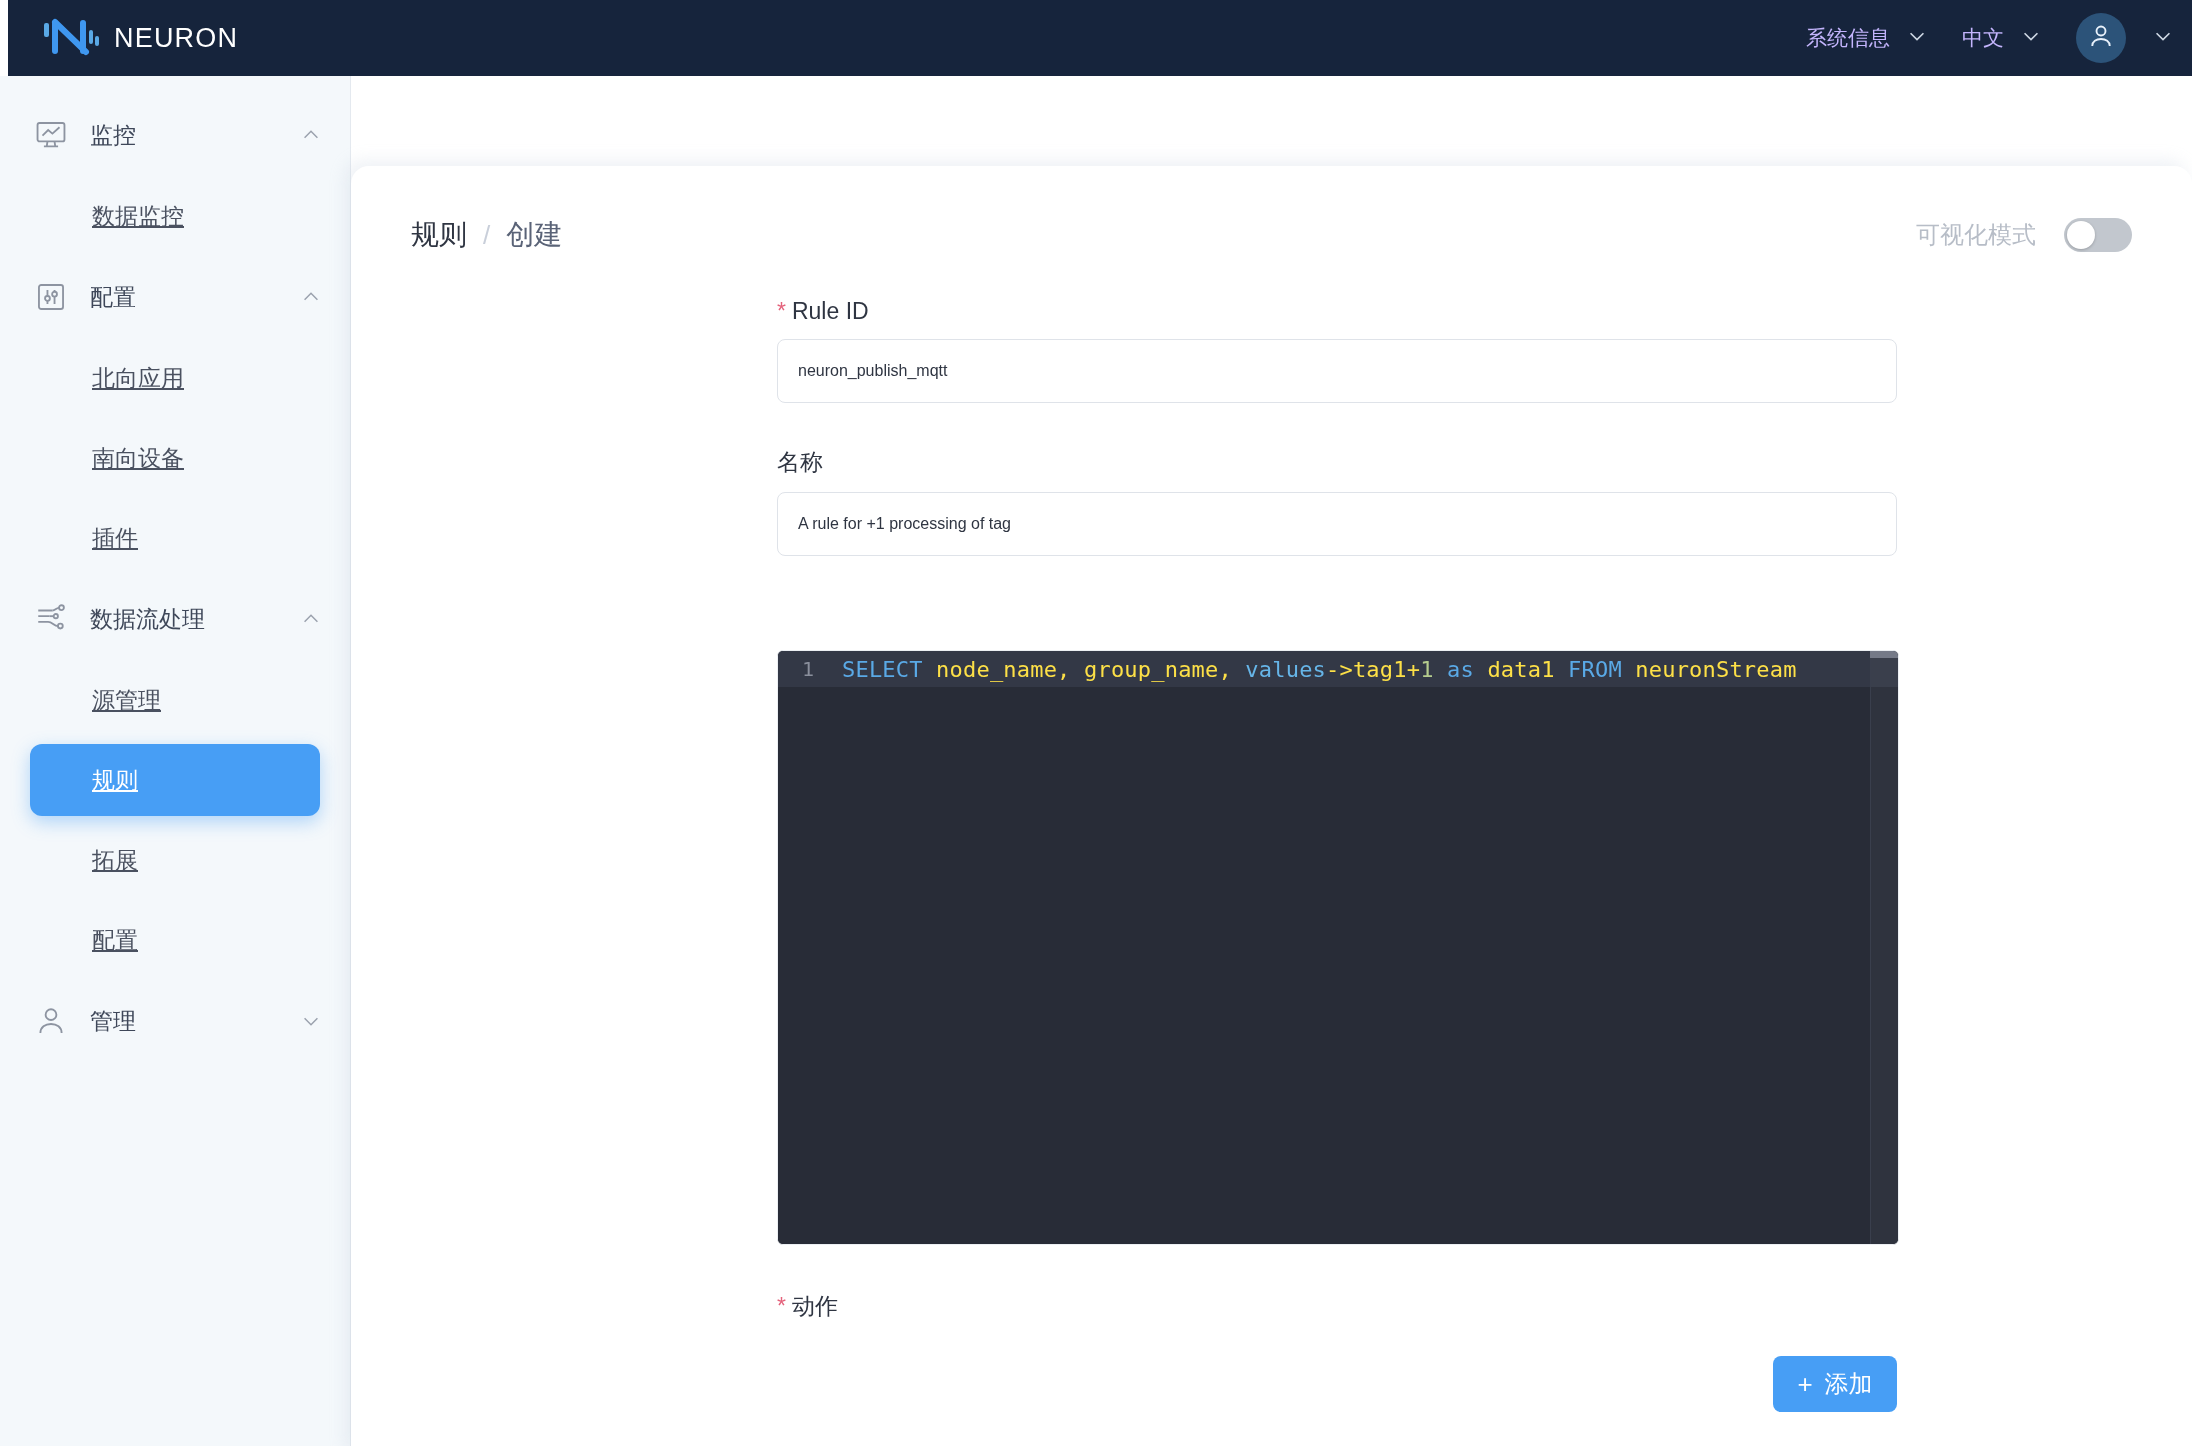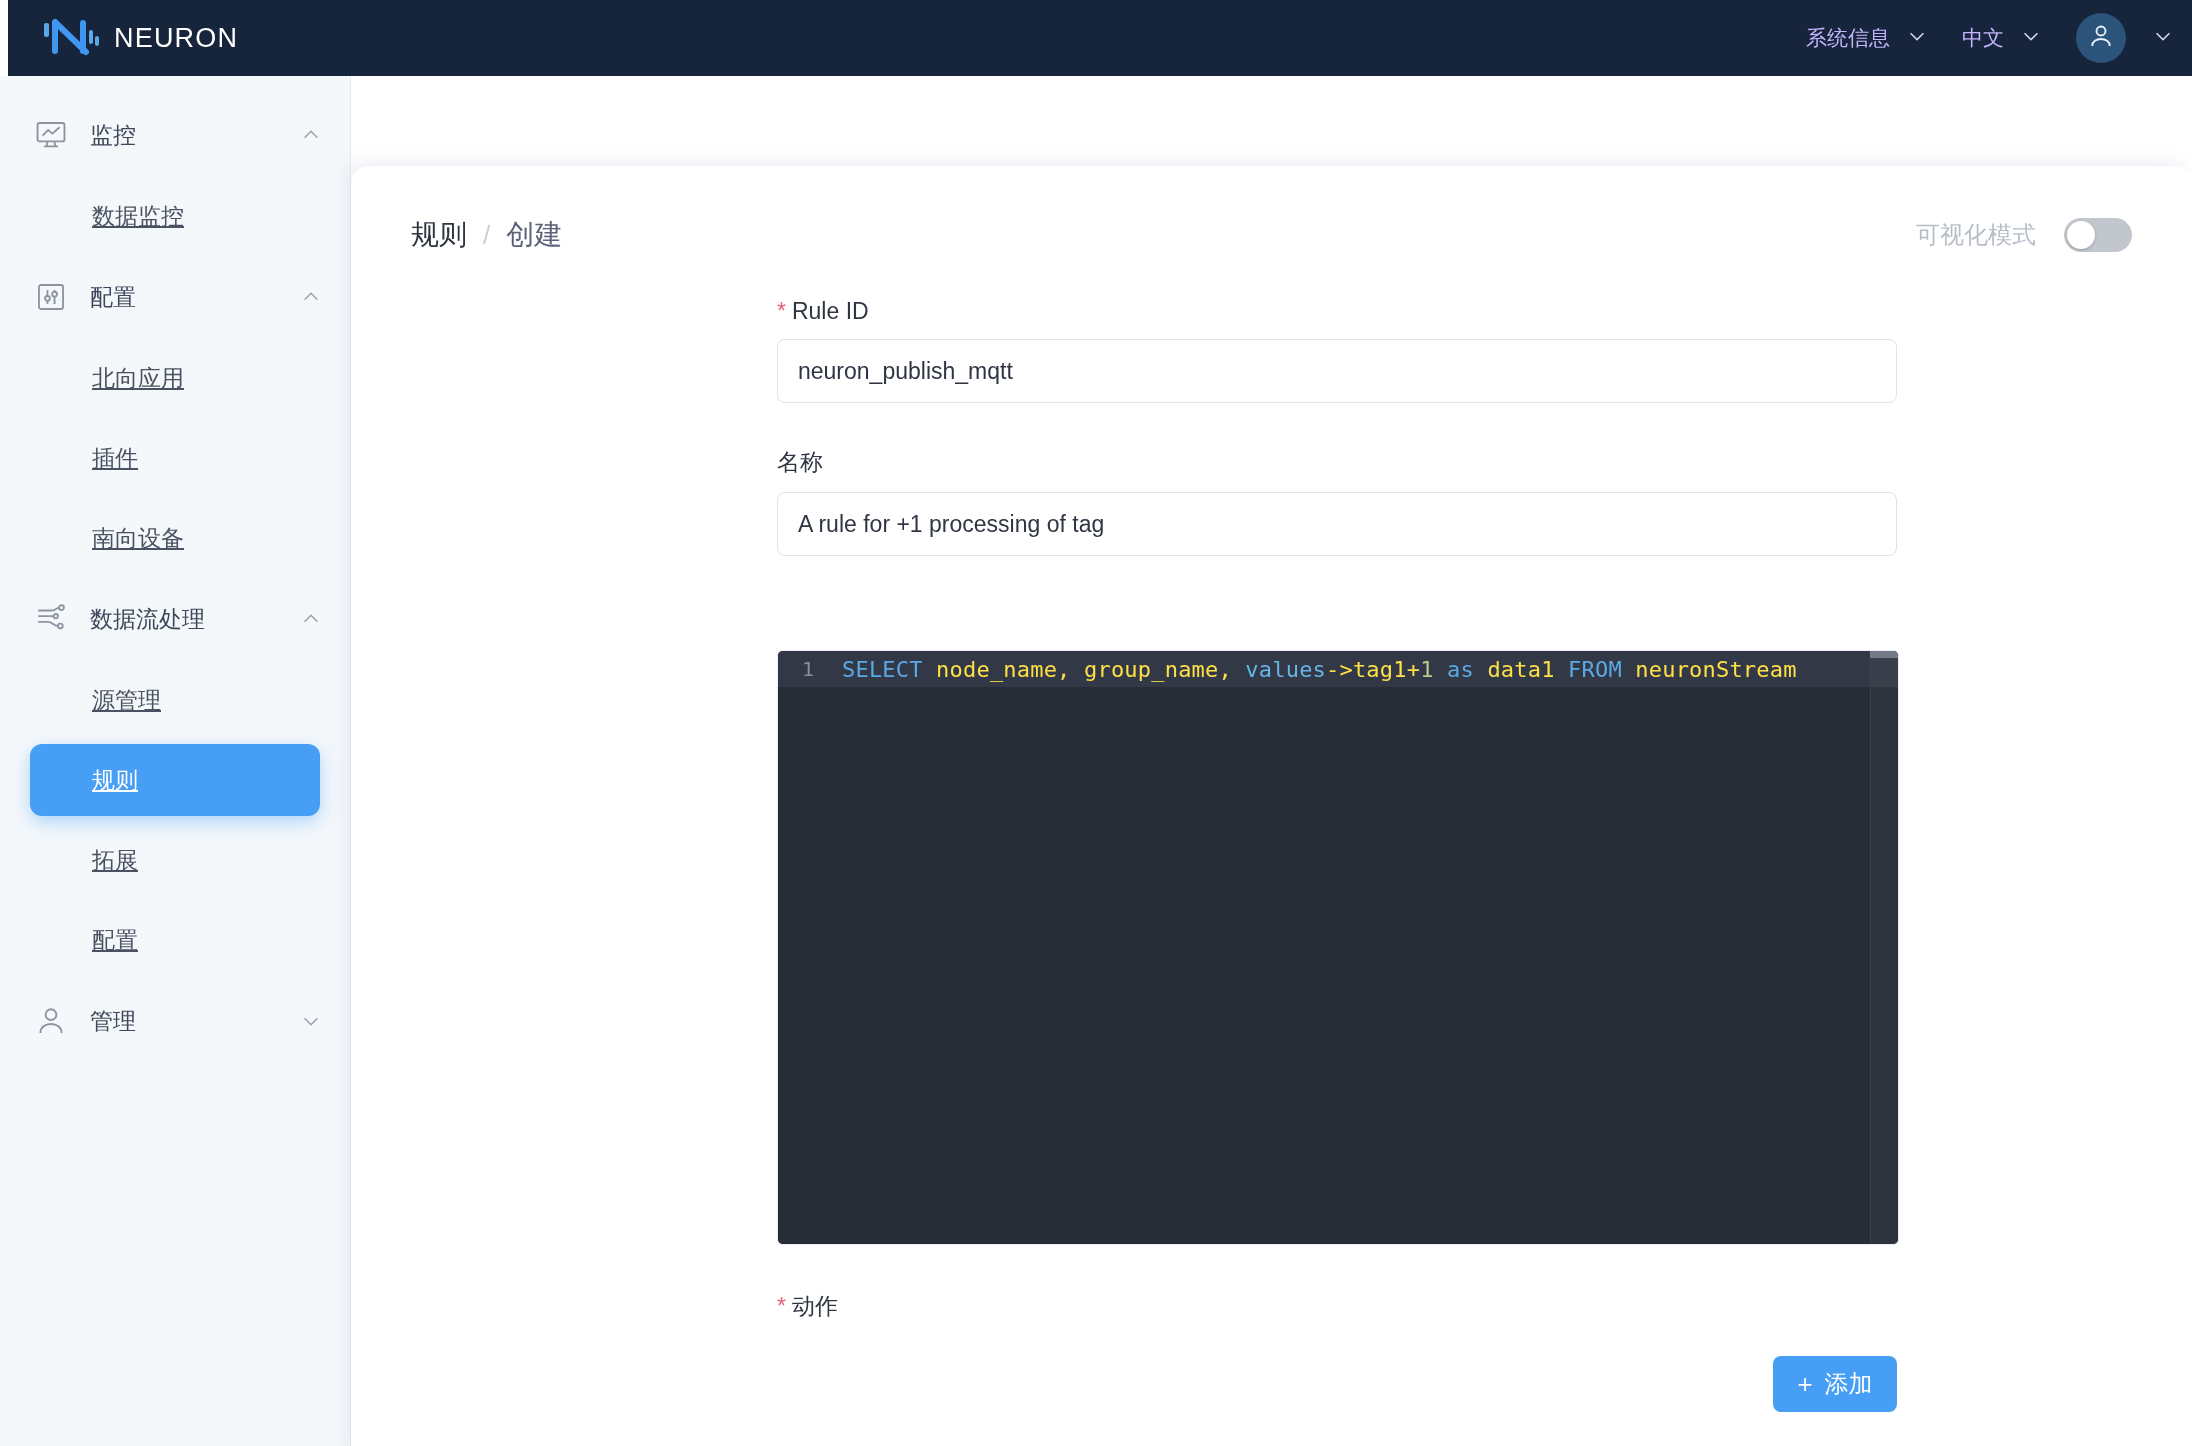--- a/index.html
+++ b/index.html
@@ -101,21 +101,21 @@
   }
 
   .form { padding: 44px 0 0 426px; }
   .fld { width: 1120px; margin-bottom: 10px; }
   .flabel { font-size: 23px; color: #2f3542; margin-bottom: 14px; display: block; }
   .req { color: #e4637c; margin-right: 6px; }
   .finput {
     width: 1120px; height: 64px;
     border: 1px solid #dfe3e9; border-radius: 8px;
     background: #ffffff;
-    font-size: 23px; color: #2f3542;
+    font-size: 16px; color: #2f3542;
     padding: 0 20px;
     font-family: "Liberation Sans", "DejaVu Sans", sans-serif;
     outline: none;
   }
   .gap { height: 34px; }
 
   
   .editor-label { margin-top: 26px; }
   .editor {
     position: relative;
@@ -260,24 +260,24 @@
     <span class="gchev">
       <svg viewBox="0 0 24 24" fill="none" stroke="#9aa1ad" stroke-width="1.6">
           <path d="M5 15 L12 8 L19 15"></path>
         </svg>
     </span>
   </div>
   <div class="nav-item">
     <span>北向应用</span>
   </div>
   <div class="nav-item">
+    <span>南向设备</span>
+  </div>
+  <div class="nav-item">
     <span>插件</span>
-  </div>
-  <div class="nav-item">
-    <span>南向设备</span>
   </div>
 
   <div class="nav-group">
     <span class="gicon">
       <svg viewBox="0 0 24 24" fill="none" stroke="#8d94a1" stroke-width="1.3">
         <path d="M3 6 H13 M3 10 H11 M3 14 H10 C13 14 14 17 17 17"></path>
         <path d="M13 6 C15 6 16 4 18 4"></path>
         <circle cx="19.4" cy="4" r="1.7"></circle>
         <circle cx="15.4" cy="10" r="1.5"></circle>
         <path d="M11 10 H13.9"></path>

